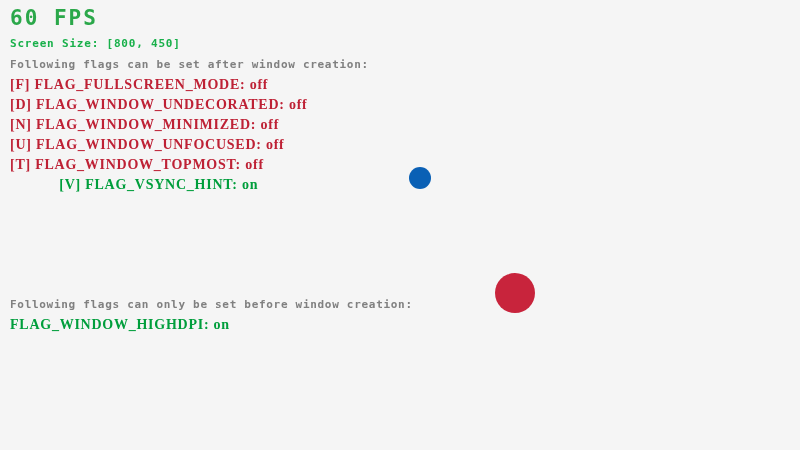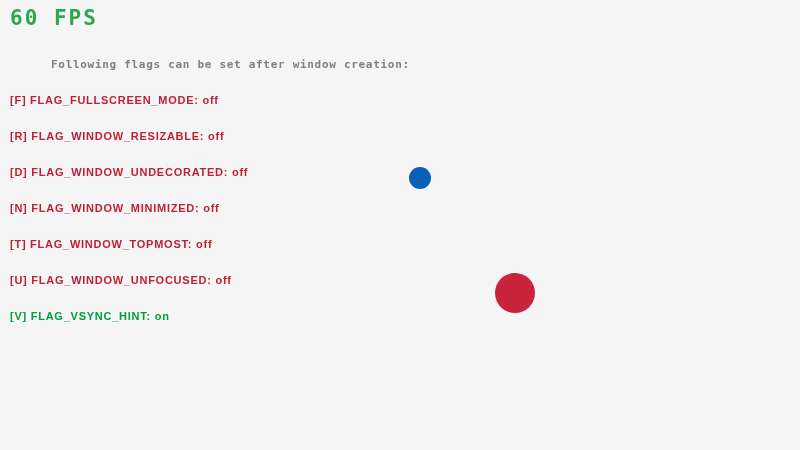--- a/index.html
+++ b/index.html
@@ -51,45 +51,43 @@
     color: #18b04a;
     letter-spacing: 0.8px;
   }
 
   .section-note {
     font-size: 11px;
     color: #808080;
     font-weight: bold;
     letter-spacing: 0.7px;
     left: 10px;
-    margin-left: 41px;
   }
 
   #note-after  { top: 59px; }
   #note-before { top: 299px; }
 
   
   .flag-list {
     position: absolute;
     left: 10px;
   }
   #flags-after  { top: 79px; }
   #flags-before { top: 319px; }
 
   .flag-row {
     height: 20px;
     line-height: 11px;
     white-space: pre;
-    font-size: 11px;
+    font-size: 14px;
     font-weight: bold;
     letter-spacing: 0.75px;
-    font-family: Liberation Sans, sans-serif;
-    margin-top: 16px;
+    font-family: Liberation Serif, serif;
   }
-  .flag-row.on  { color: #009e3c; }
+  .flag-row.on  { color: #009e3c; text-align: center; }
   .flag-row.off { color: #be2135; }
 
   .flag-key,
   .flag-name,
   .flag-value { display: inline; }
 
   
   .ball {
     position: absolute;
     border-radius: 50%;
@@ -109,34 +107,36 @@
     background: #c8243c;
   }
 </style>
 </head>
 <body>
 
 <div id="screen" style="background: rgb(245, 245, 245);">
 
   <div class="txt" id="fps-counter">60 FPS</div>
 
+  <div class="txt" id="screen-size">Screen Size: [800, 450]</div>
 
   <div class="txt section-note" id="note-after">Following flags can be set after window creation:</div>
 
   <div class="flag-list" id="flags-after">
       <div class="flag-row off"><span class="flag-key">[F] </span><span class="flag-name">FLAG_FULLSCREEN_MODE: </span><span class="flag-value">off</span></div>
-      <div class="flag-row off"><span class="flag-key">[R] </span><span class="flag-name">FLAG_WINDOW_RESIZABLE: </span><span class="flag-value">off</span></div>
       <div class="flag-row off"><span class="flag-key">[D] </span><span class="flag-name">FLAG_WINDOW_UNDECORATED: </span><span class="flag-value">off</span></div>
       <div class="flag-row off"><span class="flag-key">[N] </span><span class="flag-name">FLAG_WINDOW_MINIMIZED: </span><span class="flag-value">off</span></div>
+      <div class="flag-row off"><span class="flag-key">[U] </span><span class="flag-name">FLAG_WINDOW_UNFOCUSED: </span><span class="flag-value">off</span></div>
       <div class="flag-row off"><span class="flag-key">[T] </span><span class="flag-name">FLAG_WINDOW_TOPMOST: </span><span class="flag-value">off</span></div>
-      <div class="flag-row off"><span class="flag-key">[U] </span><span class="flag-name">FLAG_WINDOW_UNFOCUSED: </span><span class="flag-value">off</span></div>
       <div class="flag-row on"><span class="flag-key">[V] </span><span class="flag-name">FLAG_VSYNC_HINT: </span><span class="flag-value">on</span></div>
     </div>
 
+  <div class="txt section-note" id="note-before">Following flags can only be set before window creation:</div>
 
   <div class="flag-list" id="flags-before">
+      <div class="flag-row on"><span class="flag-name">FLAG_WINDOW_HIGHDPI: </span><span class="flag-value">on</span></div>
     </div>
 
   <div class="ball" id="ball-blue" style="left: 409px; top: 167px; width: 22px; height: 22px; background: rgb(10, 96, 181);"></div>
 
   <div class="ball" id="ball-red" style="left: 495px; top: 273px; width: 40px; height: 40px; background: rgb(200, 36, 60);"></div>
 
 </div>
 
 </body></html>

